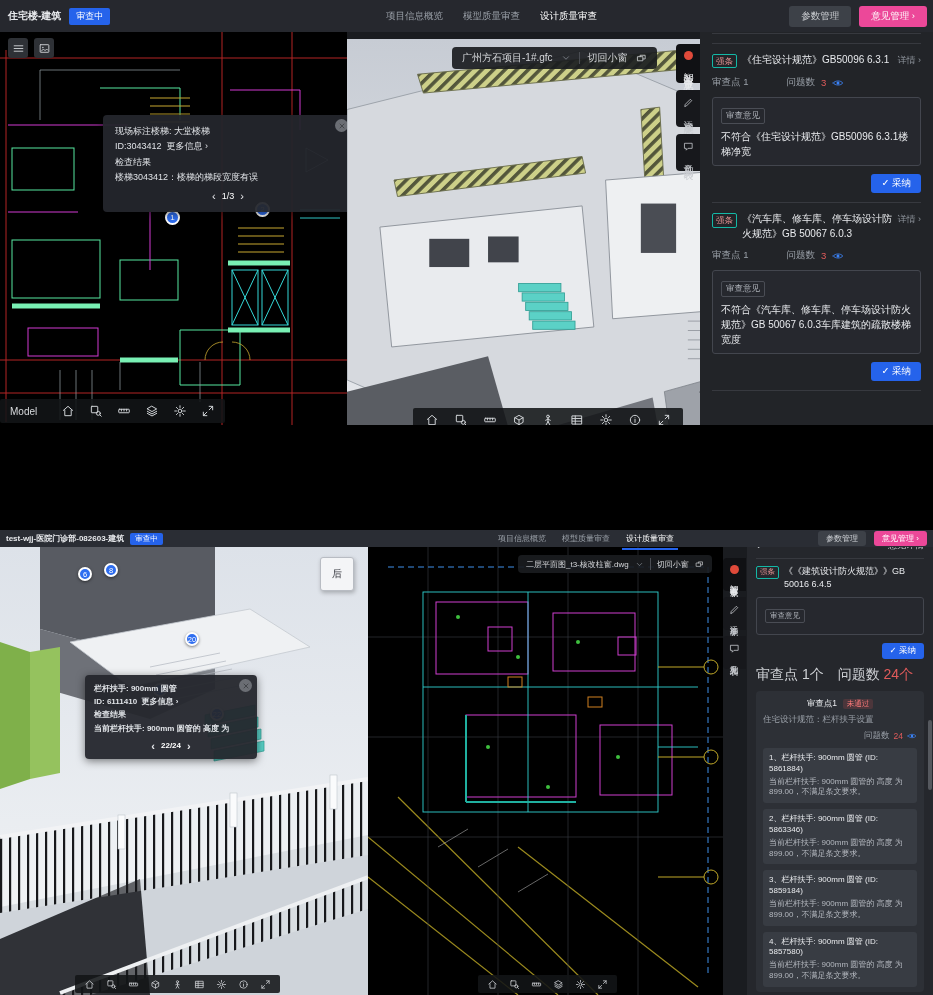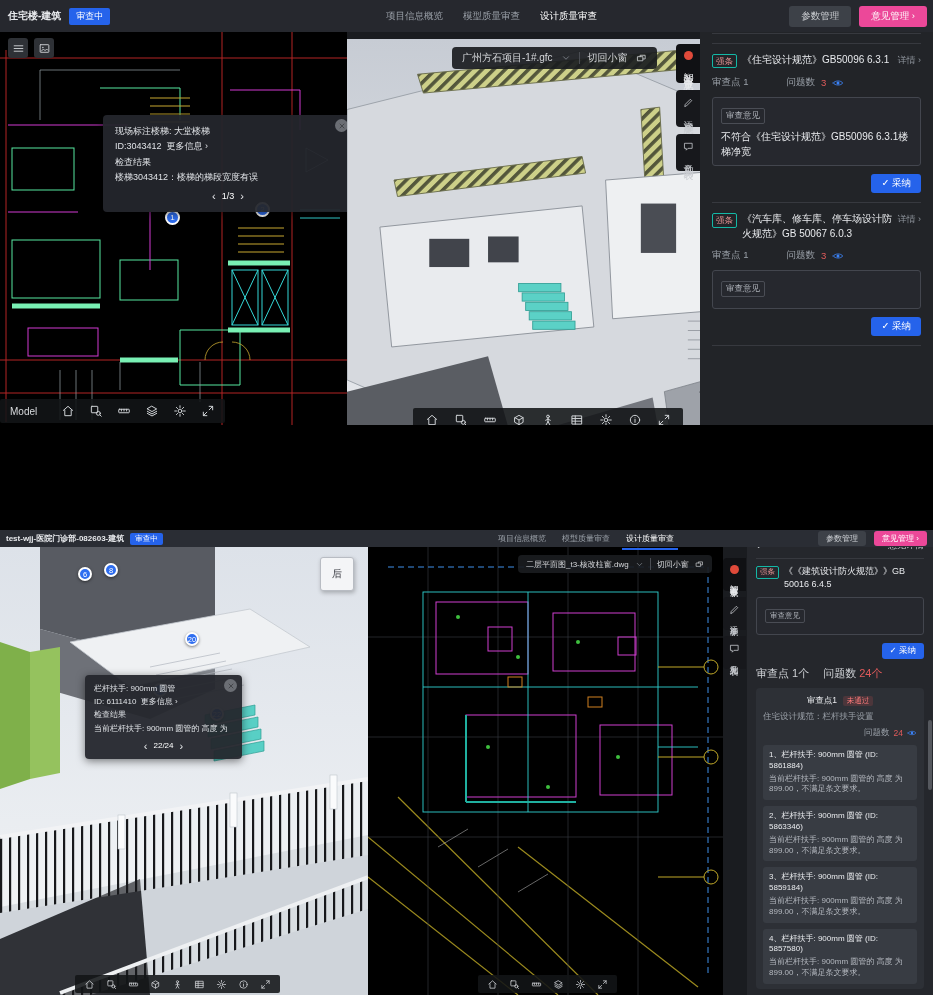--- a/index.html
+++ b/index.html
@@ -61,21 +61,21 @@
   #top-3d .toolbar { bottom:2px; left:50%; transform:translateX(-50%); height:24px; padding:0 12px; gap:15px; }
   #bot-3d .toolbar { bottom:2px; left:75px; height:18px; padding:0 9px; gap:11px; }
   #bot-cad .toolbar { bottom:2px; left:110px; height:18px; padding:0 9px; gap:11px; }
   .toolbar .ic { width:14px; height:14px; cursor:pointer; }
   #bot-3d .toolbar .ic, #bot-cad .toolbar .ic { width:11px; height:11px; }
   .model-tab { color:#d8dadd; font-size:10px; margin-right:10px; cursor:pointer; }
 
   
   .tip { position:absolute; background:rgba(36,38,44,.95); border-radius:4px; color:#dfe2e6; z-index:10; box-shadow:0 2px 8px rgba(0,0,0,.5); }
   #top-cad .tip { left:103px; top:85px; width:250px; padding:9px 12px 6px; font-size:9px; line-height:1.7; }
-  #bot-3d .tip { left:85px; top:128px; width:157px; padding:7px 9px 4px; font-size:8px; line-height:1.65; }
+  #bot-3d .tip { left:85px; top:128px; width:172px; padding:7px 9px 4px; font-size:8px; line-height:1.65;font-weight:bold; }
   .tip-close { position:absolute; top:4px; right:5px; width:13px; height:13px; border-radius:50%; background:#6b6e74; color:#25272b; display:flex; align-items:center; justify-content:center; cursor:pointer; }
   .tip-close .ic { width:8px; height:8px; }
   .tip-pager { display:flex; justify-content:center; align-items:center; gap:6px; margin-top:2px; color:#fff; }
   .tip-arrow { cursor:pointer; font-size:11px; color:#e8eaed; }
   .tip-more { cursor:pointer; }
 
   
   .pin { position:absolute; border-radius:50%; background:#2f6ef0; border:2px solid #fff; color:#fff; display:flex; align-items:center; justify-content:center; z-index:8; box-shadow:0 1px 3px rgba(0,0,0,.5); cursor:pointer; }
   #top-cad .pin { width:15px; height:15px; font-size:8px; }
   #bot-3d .pin { width:14px; height:14px; font-size:7.5px; }
@@ -121,21 +121,21 @@
   
   .pb-top { display:flex; justify-content:space-between; align-items:center; color:#cfd2d6; }
   .back-ar { font-size:12px; cursor:pointer; }
   .pb-title { font-size:9px; }
   #panel-bottom .rv-head { font-size:9px; }
   #panel-bottom .badge-qt { font-size:7.5px; }
   #panel-bottom .op-tag { font-size:7.5px; }
   #panel-bottom .op-text { font-size:9px; }
   #panel-bottom .btn-accept { font-size:8.5px; padding:2px 8px; }
   #panel-bottom .divider { margin:6px 0; }
-  .sum-row { display:flex; gap:14px; color:#cfd2d6; font-size:11px; margin:7px 0; }
+  .sum-row { display:flex; gap:14px; color:#cfd2d6; font-size:14px; margin:7px 0; }
   .sum-red { color:#e25b5b; }
   .group-card { background:#2d3036; border-radius:4px; padding:7px 7px 5px; }
   .gc-head { display:flex; align-items:center; gap:6px;justify-content:center; }
   .gc-name { color:#e8eaed; font-size:8.5px; }
   .badge-fail { background:rgba(224,82,82,.18); color:#ff7b7b; font-size:7.5px; padding:0 4px; border-radius:2px; }
   .gc-rule { color:#9aa0a8; font-size:8.5px; margin-top:4px; }
   .gc-cnt { display:flex; justify-content:flex-end; align-items:center; gap:4px; color:#9aa0a8; font-size:8.5px; margin-top:4px; }
   .gc-cnt .cnt { color:#e25b5b; }
   .issue { background:#383c43; border-radius:3px; padding:5px 6px; margin-top:6px; cursor:pointer; }
   .issue-title { color:#e8eaed; font-size:8px; line-height:1.35; }
@@ -485,20 +485,21 @@
         <span class="cnt">3</span>
         <span class="ic eye-ic">
             <svg viewBox="0 0 24 24" width="100%" height="100%" fill="none" stroke="currentColor" stroke-width="1.7" stroke-linecap="round" stroke-linejoin="round">
               <path d="M2.5 12C6 6.5 18 6.5 21.5 12C18 17.5 6 17.5 2.5 12Z"></path>
               <circle cx="12" cy="12" r="3" fill="currentColor" stroke="none"></circle>
             </svg>
           </span>
       </div>
       <div class="op-box">
         <span class="op-tag">审查意见</span>
+        <div class="op-text">不符合《汽车库、修车库、停车场设计防火规范》GB 50067 6.0.3车库建筑的疏散楼梯宽度</div>
       </div>
       <div class="accept-row">
           <span class="btn-accept">✓ 采纳</span>
         </div>
     </div>
     <div class="divider"></div>
   </div>
 </div>
 
 <div id="gap"></div>

